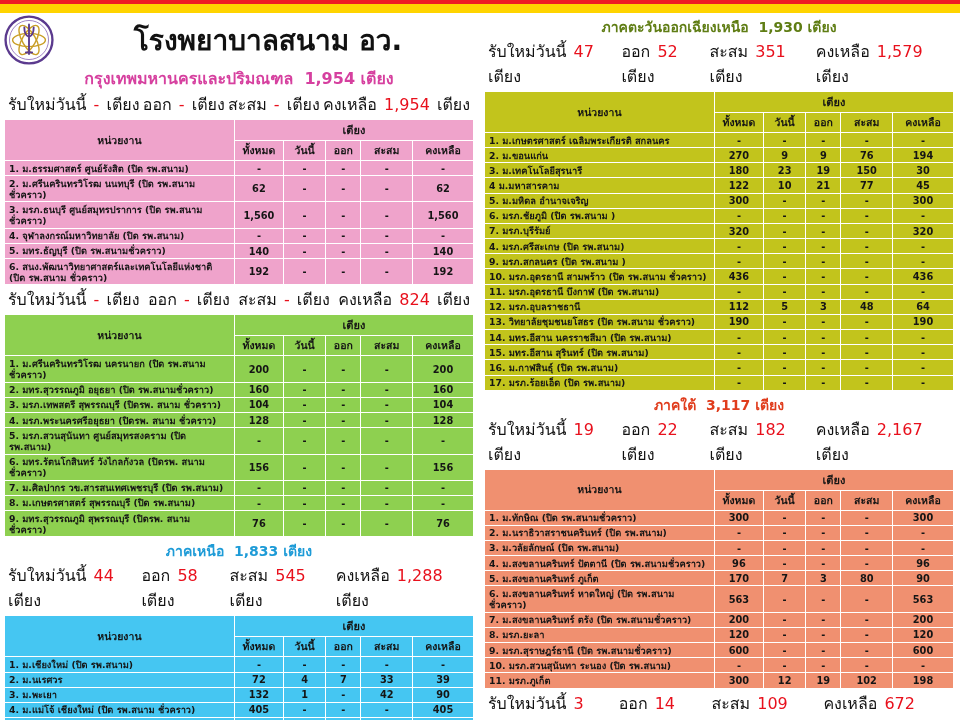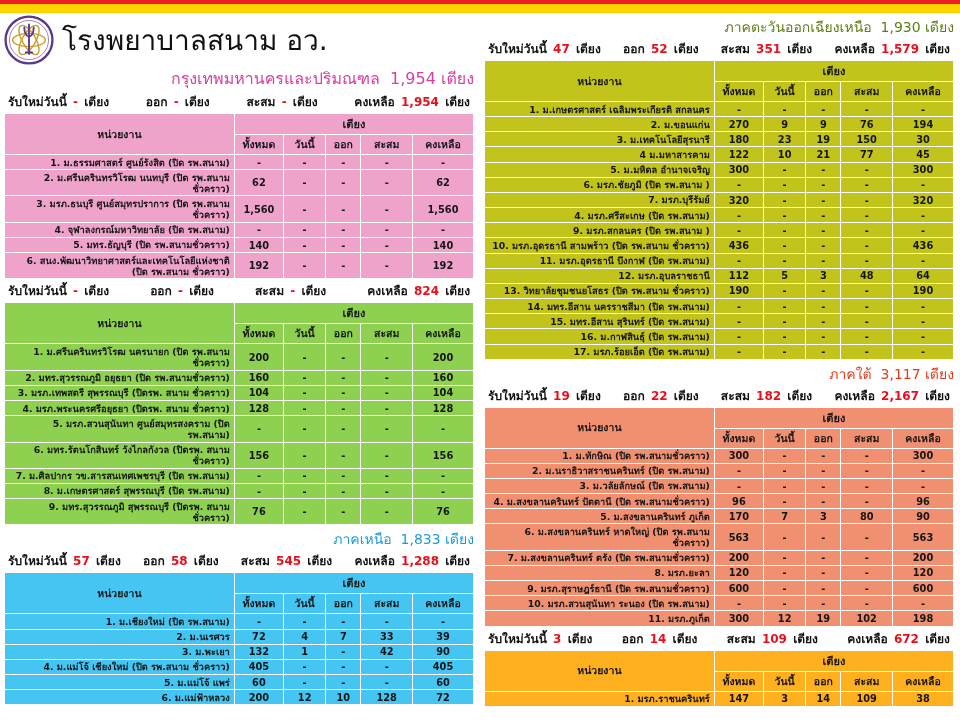--- a/index.html
+++ b/index.html
@@ -4,36 +4,36 @@
 <style>
   * { box-sizing: border-box; margin: 0; padding: 0; }
   html,body { width:960px; height:720px; overflow:hidden; background:#ffffff;
     font-family:"DejaVu Sans","Liberation Sans",sans-serif; }
   .topbar-red { height:4px; background:var(--bar-red,#ee1c25); }
   .topbar-yellow { height:9px; background:var(--bar-yellow,#ffd400); }
   .layout { display:flex; gap:10px; padding:2px 6px 0 4px; }
   .col { width:50%; display:flex; flex-direction:column; }
 
   header.brand { display:flex; align-items:center; gap:8px; height:50px; }
-  header.brand h1 { flex:1; font-size:28px; font-weight:400; color:#111; letter-spacing:0; }
+  header.brand h1 { flex:1; text-align:center; font-size:28px; font-weight:700; color:#111; letter-spacing:0; }
   .logo { width:50px; height:50px; flex:0 0 auto; }
 
   .region { margin-bottom:2px; }
-  .region-title { text-align:right; font-weight:400; font-size:14px; color:var(--title-color,#333); padding:1px 0; }
+  .region-title { text-align:center; font-weight:700; font-size:14px; color:var(--title-color,#333); padding:1px 0; }
   .region[data-region-idx="0"] .region-title { font-size:16px; }
   .stats { display:flex; justify-content:space-between; align-items:flex-end;
-    font-weight:700; font-size:12px; color:#111; padding:0 4px 2px 4px; }
+    font-weight:400; font-size:16px; color:#111; padding:0 4px 2px 4px; }
   .stats .val { color:var(--red,#e8101c); padding:0 2px; }
 
   table { width:100%; border-collapse:collapse; table-layout:fixed;
     background:var(--tbl-bg,#ddd); }
   th, td { border:1.6px solid #fff; color:#151515; }
   th { font-size:10.5px; font-weight:700; padding:1px 2px; text-align:center; }
   th.th-beds { font-size:11px; }
-  td.unit { font-size:9.3px; font-weight:700; text-align:right; padding:1.5px 4px; line-height:1.2; }
+  td.unit { font-size:9.3px; font-weight:700; text-align:left; padding:1.5px 4px; line-height:1.2; }
   td.num  { font-size:9.8px; font-weight:700; text-align:center; padding:1.5px 2px; }
   col.c-unit { width:49%; } col.c-total{ width:10.5%; } col.c-today{ width:9%; }
   col.c-out{ width:7.5%; } col.c-cum{ width:11%; } col.c-rem{ width:13%; }
 </style>
 </head>
 <body>
 
 <div class="topbar-red"></div>
 <div class="topbar-yellow"></div>
 
@@ -248,21 +248,21 @@
       </table>
     </section>
 
     <section class="region" data-region-idx="2" style="--title-color: #1d9bd7; --tbl-bg: #45c6f2;">
       <div class="region-title">
         <span>ภาคเหนือ</span>&nbsp;
         <span>1,833</span>
         <span>เตียง</span>
       </div>
       <div class="stats">
-        <span class="seg"><span>รับใหม่วันนี้</span> <span class="val">57</span> <span>เตียง</span></span>
+        <span class="seg"><span>รับใหม่วันนี้</span> <span class="val">44</span> <span>เตียง</span></span>
         <span class="seg"><span>ออก</span> <span class="val">58</span> <span>เตียง</span></span>
         <span class="seg"><span>สะสม</span> <span class="val">545</span> <span>เตียง</span></span>
         <span class="seg"><span>คงเหลือ</span> <span class="val">1,288</span> <span>เตียง</span></span>
       </div>
       <table>
         <colgroup>
             <col class="c-unit">
             <col class="c-total">
             <col class="c-today">
             <col class="c-out">

